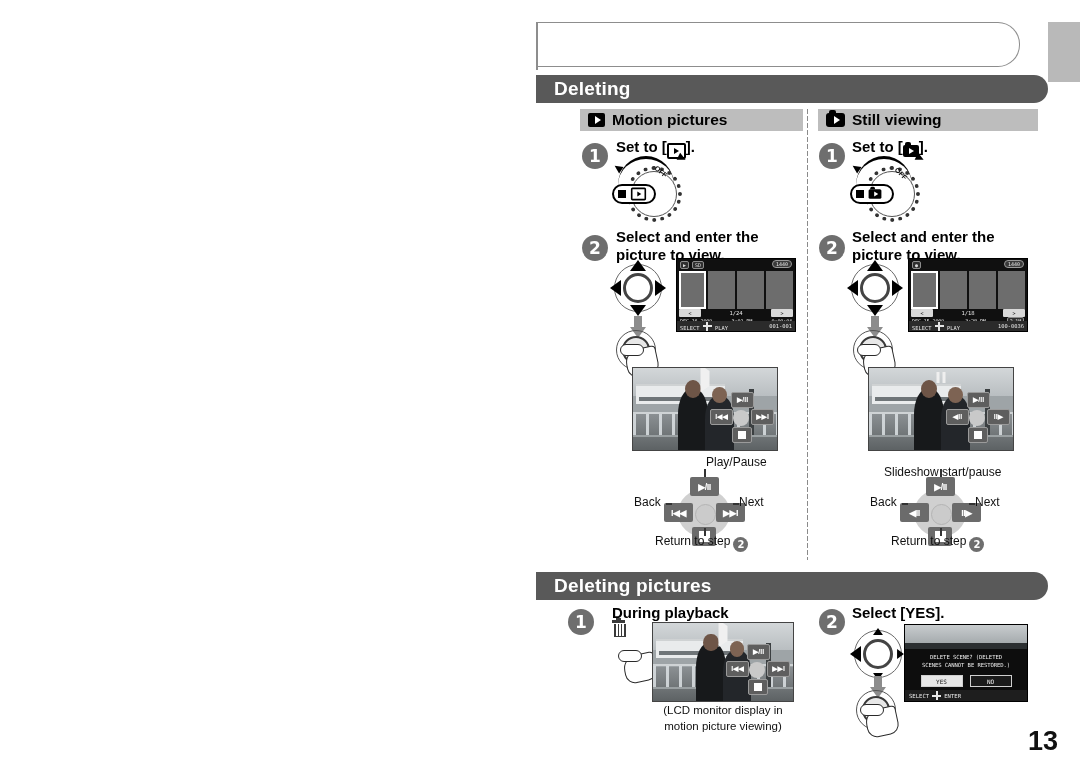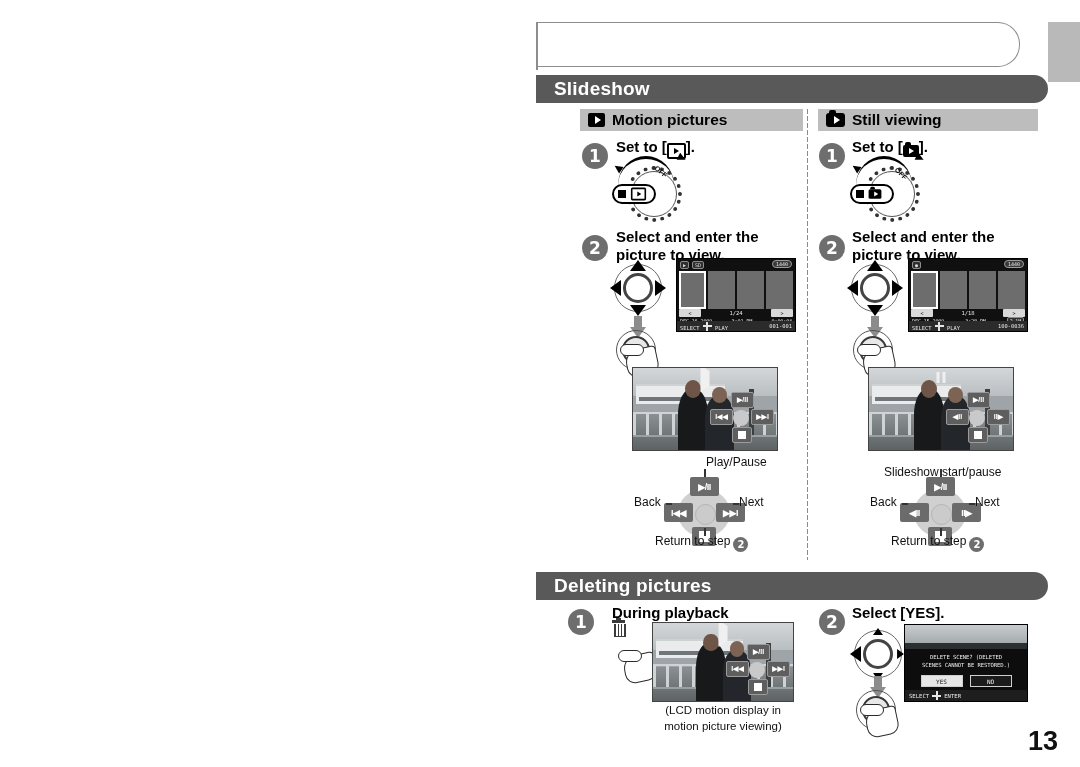--- a/index.html
+++ b/index.html
@@ -272,21 +272,21 @@
   .cross:after{left:0;top:3.5px;width:9px;height:2px;}
 </style>
 </head>
 <body>
 
 <div class="page">
 
   <div class="top-box"></div>
   <div class="edge-tab"></div>
 
-  <div class="sect-bar" id="sect-playback">Slideshow</div>
+  <div class="sect-bar" id="sect-playback">Deleting</div>
 
   <div class="vdots"></div>
 
   <div class="sub-bar" id="sub-motion">
     <span class="ico-play-box"></span>
     <span>Motion pictures</span>
   </div>
 
   <div class="sub-bar" id="sub-still">
     <span class="ico-cam-box"></span>
@@ -560,21 +560,21 @@
       <div class="bk t">▶/II</div>
       <div class="bk l">I◀◀</div>
       <div class="bk r">▶▶I</div>
       <div class="bk b">
           <i></i>
         </div>
     </div>
   </div>
 
   <div class="caption" style="left:632px;top:703px;width:182px;">
-    <span>(LCD motion display in</span><br>
+    <span>(LCD monitor display in</span><br>
     <span>motion picture viewing)</span>
   </div>
 
   <div class="step-num" style="left:819px;top:609px;">2</div>
   <div class="step-title" style="left:852px;top:604px;">Select [YES].</div>
 
   <div class="joy" style="left:852px;top:628px;">
     <div class="ring-out"></div>
     <div class="tri left"></div>
     <div class="tri up sm"></div>

